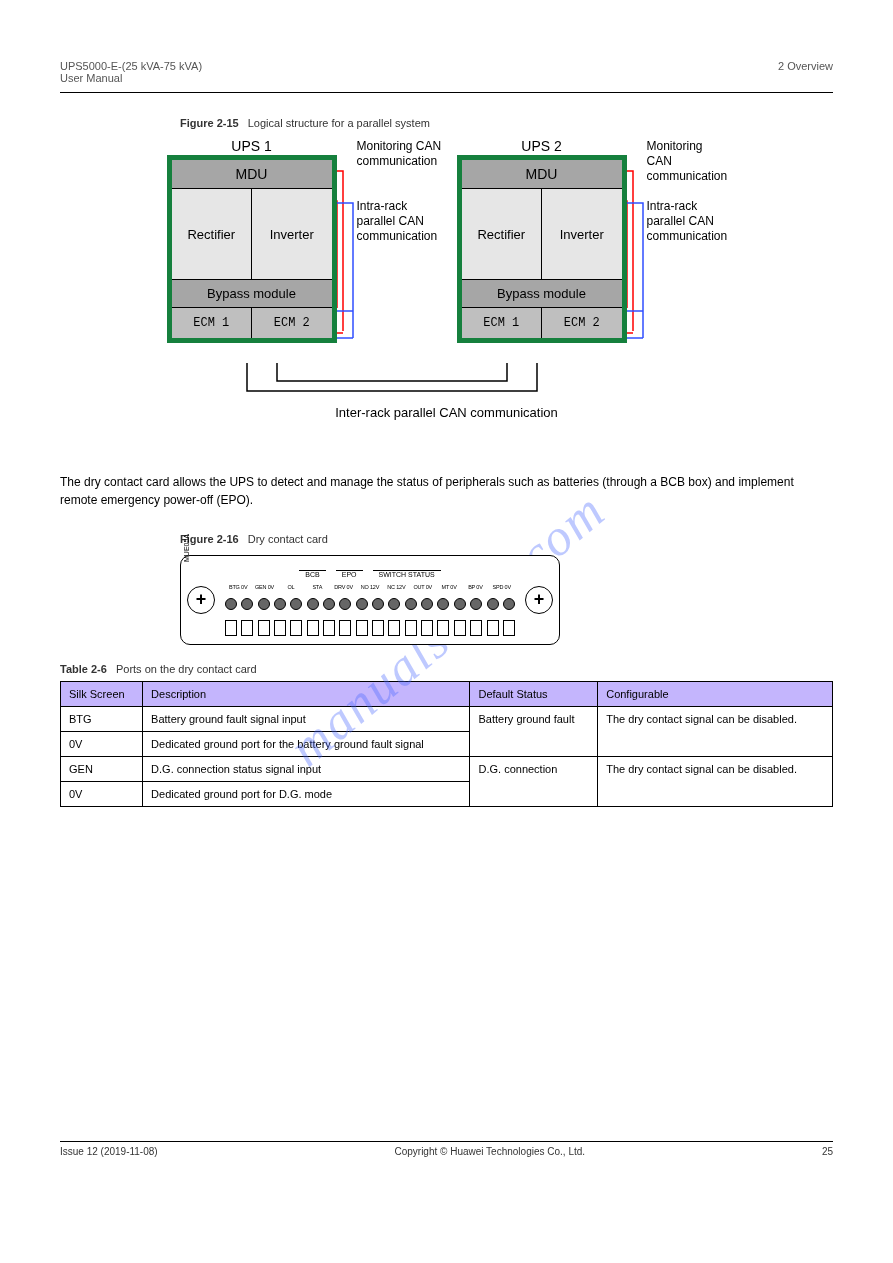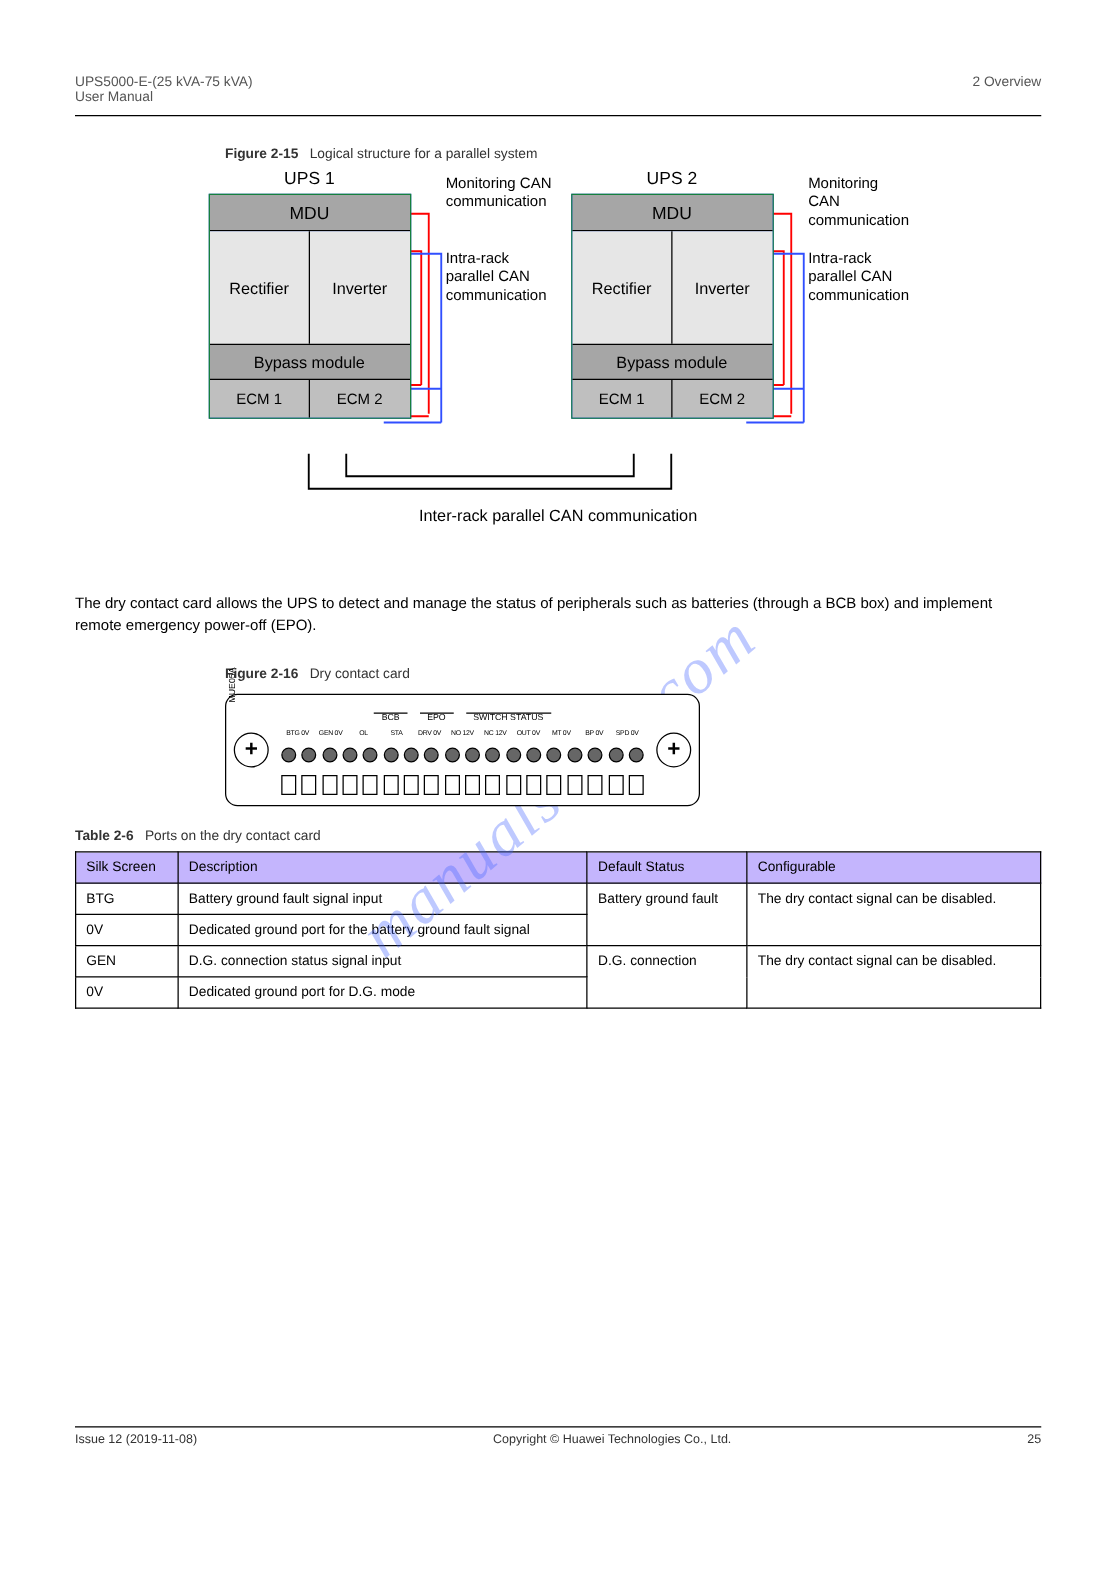--- a/index.html
+++ b/index.html
@@ -39,22 +39,22 @@
   
   .diagram1 {
     position: relative;
     width: 560px;
     height: 320px;
     margin: 0 auto;
   }
   .ups-block {
     position: absolute;
     width: 160px;
-    border: 1px solid #15803d;
-    background: #1d4ed8;
+    border: 5px solid #15803d;
+    background: #ef4444;
     font-size: 12px;
     text-align: center;
   }
   .ups-title {
     position: absolute;
     top: -22px;
     width: 160px;
     text-align: center;
     font-size: 14px;
   }
@@ -76,20 +76,21 @@
   .byp {
     background:#a6a6a6;
     border-bottom:1px solid #000;
     padding:6px 0;
     font-size:13px;
   }
   .ecm {
     background:#bfbfbf;
     display:flex;
     height:30px;
+    font-family:Liberation Mono, monospace;
   }
   .ecm div {
     flex:1;
     display:flex;
     align-items:center;
     justify-content:center;
     font-size:12px;
   }
   .ecm div:first-child { border-right:1px solid #000; }
   .blk-note {

